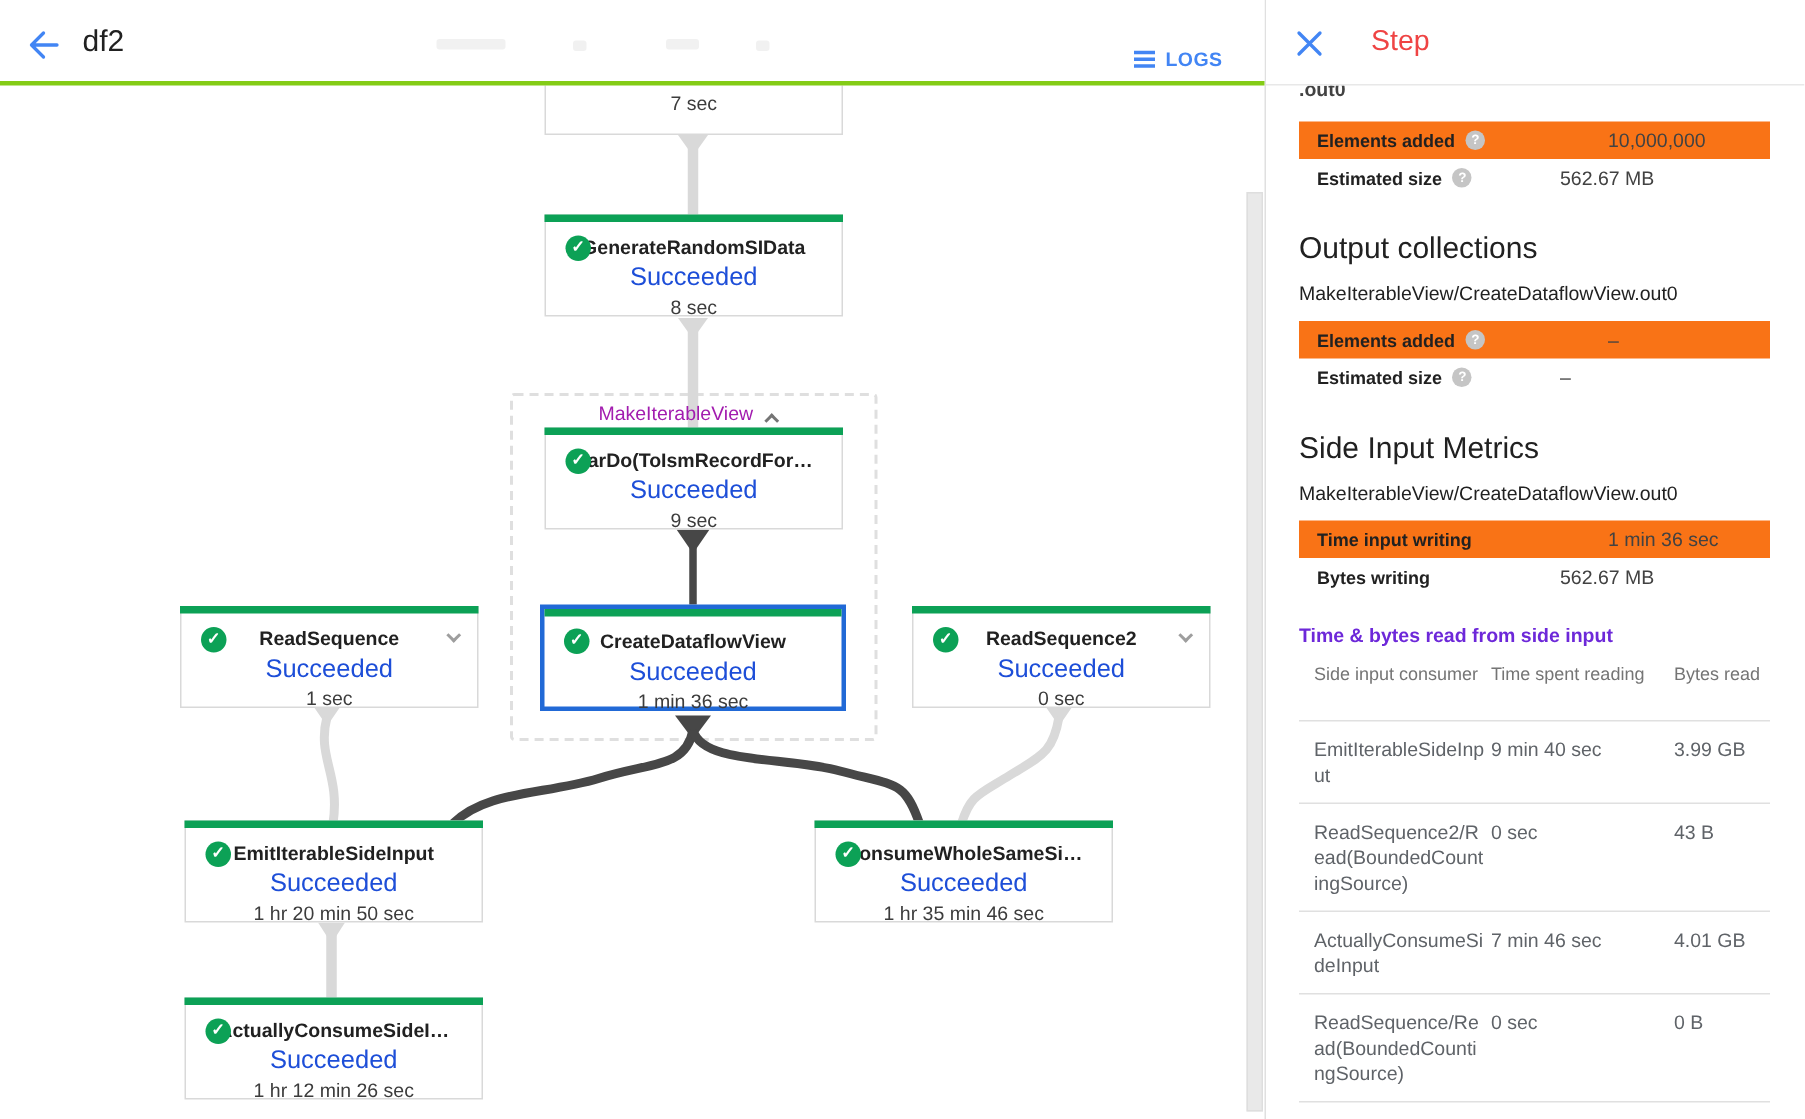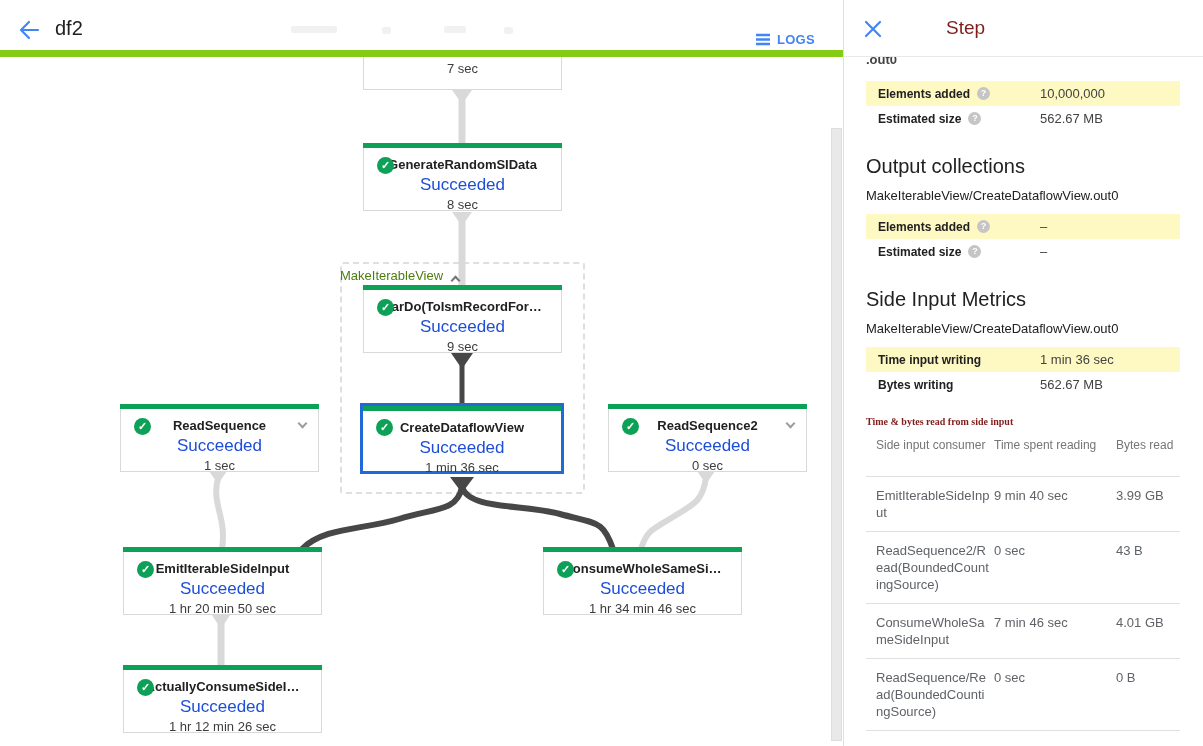--- a/index.html
+++ b/index.html
@@ -6,22 +6,22 @@
   html,body { width:1203px; height:746px; overflow:hidden; background:#fff;
     font-family:"Liberation Sans", sans-serif; }
   #app { position:relative; width:1203px; height:746px; background:#fff; }
 
   
   #graph { position:absolute; left:0; top:0; width:843px; height:746px; background:#fff; z-index:1; }
   #edges { position:absolute; left:0; top:0; z-index:2; pointer-events:none; }
 
   .group-box { position:absolute; left:340px; top:262px; width:245px; height:232px;
     border:2px dashed #dfdfdf; border-radius:3px; background:transparent; z-index:1; }
-  .group-label { position:absolute; left:340px; top:268px; width:237px; text-align:left;
-    font-size:13px; color:#4d7c0f; z-index:4; }
+  .group-label { position:absolute; left:340px; top:268px; width:237px; text-align:center;
+    font-size:13px; color:#a21caf; z-index:4; }
   .group-label .chev-up { display:inline-block; width:7px; height:7px;
     border-right:2px solid #757575; border-bottom:2px solid #757575;
     transform:rotate(225deg); margin-left:9px; position:relative; top:4px; }
 
   .node { position:absolute; width:199px; height:68px; background:#fff;
     border:1px solid #d9d9d9; text-align:center; z-index:5; cursor:pointer; }
   .node .nbar { height:5px; background:#0ca156; margin:-1px -1px 0 -1px; }
   .node .ntitle { margin-top:9px; font-size:13px; font-weight:700; color:#212121;
     white-space:nowrap; overflow:hidden; }
   .node .nstatus { margin-top:3px; font-size:17px; color:#1d4ed8; }
@@ -33,52 +33,52 @@
     border-right:2px solid #9e9e9e; border-bottom:2px solid #9e9e9e; transform:rotate(45deg); }
   .node.selected { border:3px solid #2169d6; width:204px; height:71px; }
   .node.selected .nbar { margin:0 0 0 0; }
 
   
   .vscroll-thumb { position:absolute; left:831px; top:128px; width:11px; height:613px;
     background:#e9e9e9; border:1px solid #dedede; z-index:6; }
 
   
   #toolbar { position:absolute; left:0; top:0; width:843px; height:57px; background:#fff;
-    border-bottom:7px solid #84cc16; z-index:20; }
+    border-bottom:3px solid #84cc16; z-index:20; }
   .back-btn { position:absolute; left:18px; top:19px; width:22px; height:22px; cursor:pointer; }
   .job-title { position:absolute; left:55px; top:17px; font-size:20px; color:#212121; }
   .logs-btn { position:absolute; right:28px; top:32px; display:flex; align-items:center; gap:6px;
     color:#4285f4; font-size:13px; font-weight:700; letter-spacing:.3px; cursor:pointer; }
   .smudge { position:absolute; height:7px; background:rgba(60,60,60,.07); border-radius:2px; }
 
   
   #panel { position:absolute; left:843px; top:0; width:360px; height:746px; background:#fff;
     border-left:1px solid #e0e0e0; z-index:15; }
   .panel-header { height:57px; border-bottom:1px solid #e8e8e8; position:relative; }
   .close-btn { position:absolute; left:20px; top:20px; width:18px; height:18px; cursor:pointer; }
-  .panel-title { position:absolute; left:70px; top:17px; font-size:19px; color:#7f1d1d;margin-left:32px; }
+  .panel-title { position:absolute; left:70px; top:17px; font-size:19px; color:#ef4444; }
 
   .panel-body { padding:0 23px 0 22px; }
   .clipped-line { height:11px; overflow:hidden; margin-top:0;font-weight:bold; }
   .clipped-line span { display:block; margin-top:-5px; font-size:13px; color:#424242; }
 
   .mrows { margin-top:13px; }
   .mrow { display:flex; align-items:center; height:25px; padding-left:12px; }
-  .mrow.striped { background:#fef9c3; }
+  .mrow.striped { background:#f97316;gap:32px; }
   .mlabel { width:162px; font-size:12px; font-weight:700; color:#212121;
     display:flex; align-items:center; gap:7px; }
   .help { display:inline-block; width:13px; height:13px; border-radius:50%; background:#c5c5c5;
     color:#fff; font-size:9px; font-weight:700; text-align:center; line-height:13px; cursor:pointer; }
   .mval { font-size:13px; color:#424242; }
 
   .sec-heading { margin-top:24px; font-size:20px; color:#212121; font-weight:400; }
   .collection { margin-top:10px; font-size:13px; color:#212121; }
   .collection + .mrows { margin-top:11px; }
 
-  .tbl-heading { margin-top:19px; font-size:10px; font-weight:700; color:#7f1d1d;font-family:Liberation Serif, serif; }
+  .tbl-heading { margin-top:19px; font-size:13px; font-weight:700; color:#6d28d9; }
   table.si { margin-top:3px; width:314px; border-collapse:collapse; table-layout:fixed; }
   table.si th { font-size:12px; font-weight:400; color:#757575; text-align:left;
     vertical-align:top; padding:8px 4px 24px 0; border-bottom:1px solid #e0e0e0; }
   table.si td { font-size:13px; color:#5f6368; text-align:left; vertical-align:top;
     padding:10px 4px 10px 0; border-bottom:1px solid #e0e0e0; line-height:17px;
     overflow-wrap:anywhere; word-break:break-word; }
   table.si th:first-child, table.si td:first-child { padding-left:10px; }
   .col1 { width:128px; } .col2 { width:122px; } .col3 { width:64px; }
 </style>
 </head>
@@ -174,21 +174,21 @@
       <div class="ntitle">EmitIterableSideInput</div>
       <div class="nstatus">Succeeded</div>
       <div class="ntime">1 hr 20 min 50 sec</div>
     </div>
 
     <div class="node" style="left:543px; top:547px;">
       <div class="nbar"></div>
       <div class="ncheck">✓</div>
       <div class="ntitle">ConsumeWholeSameSi…</div>
       <div class="nstatus">Succeeded</div>
-      <div class="ntime">1 hr 34 min 46 sec</div>
+      <div class="ntime">1 hr 35 min 46 sec</div>
     </div>
 
     <div class="node" style="left:123px; top:665px;">
       <div class="nbar"></div>
       <div class="ncheck">✓</div>
       <div class="ntitle">ActuallyConsumeSideI…</div>
       <div class="nstatus">Succeeded</div>
       <div class="ntime">1 hr 12 min 26 sec</div>
     </div>
 
@@ -297,21 +297,21 @@
             <td>EmitIterableSideInput</td>
             <td>9 min 40 sec</td>
             <td>3.99 GB</td>
           </tr>
           <tr>
             <td>ReadSequence2/Read(BoundedCountingSource)</td>
             <td>0 sec</td>
             <td>43 B</td>
           </tr>
           <tr>
-            <td>ConsumeWholeSameSideInput</td>
+            <td>ActuallyConsumeSideInput</td>
             <td>7 min 46 sec</td>
             <td>4.01 GB</td>
           </tr>
           <tr>
             <td>ReadSequence/Read(BoundedCountingSource)</td>
             <td>0 sec</td>
             <td>0 B</td>
           </tr>
         </tbody>
       </table>

